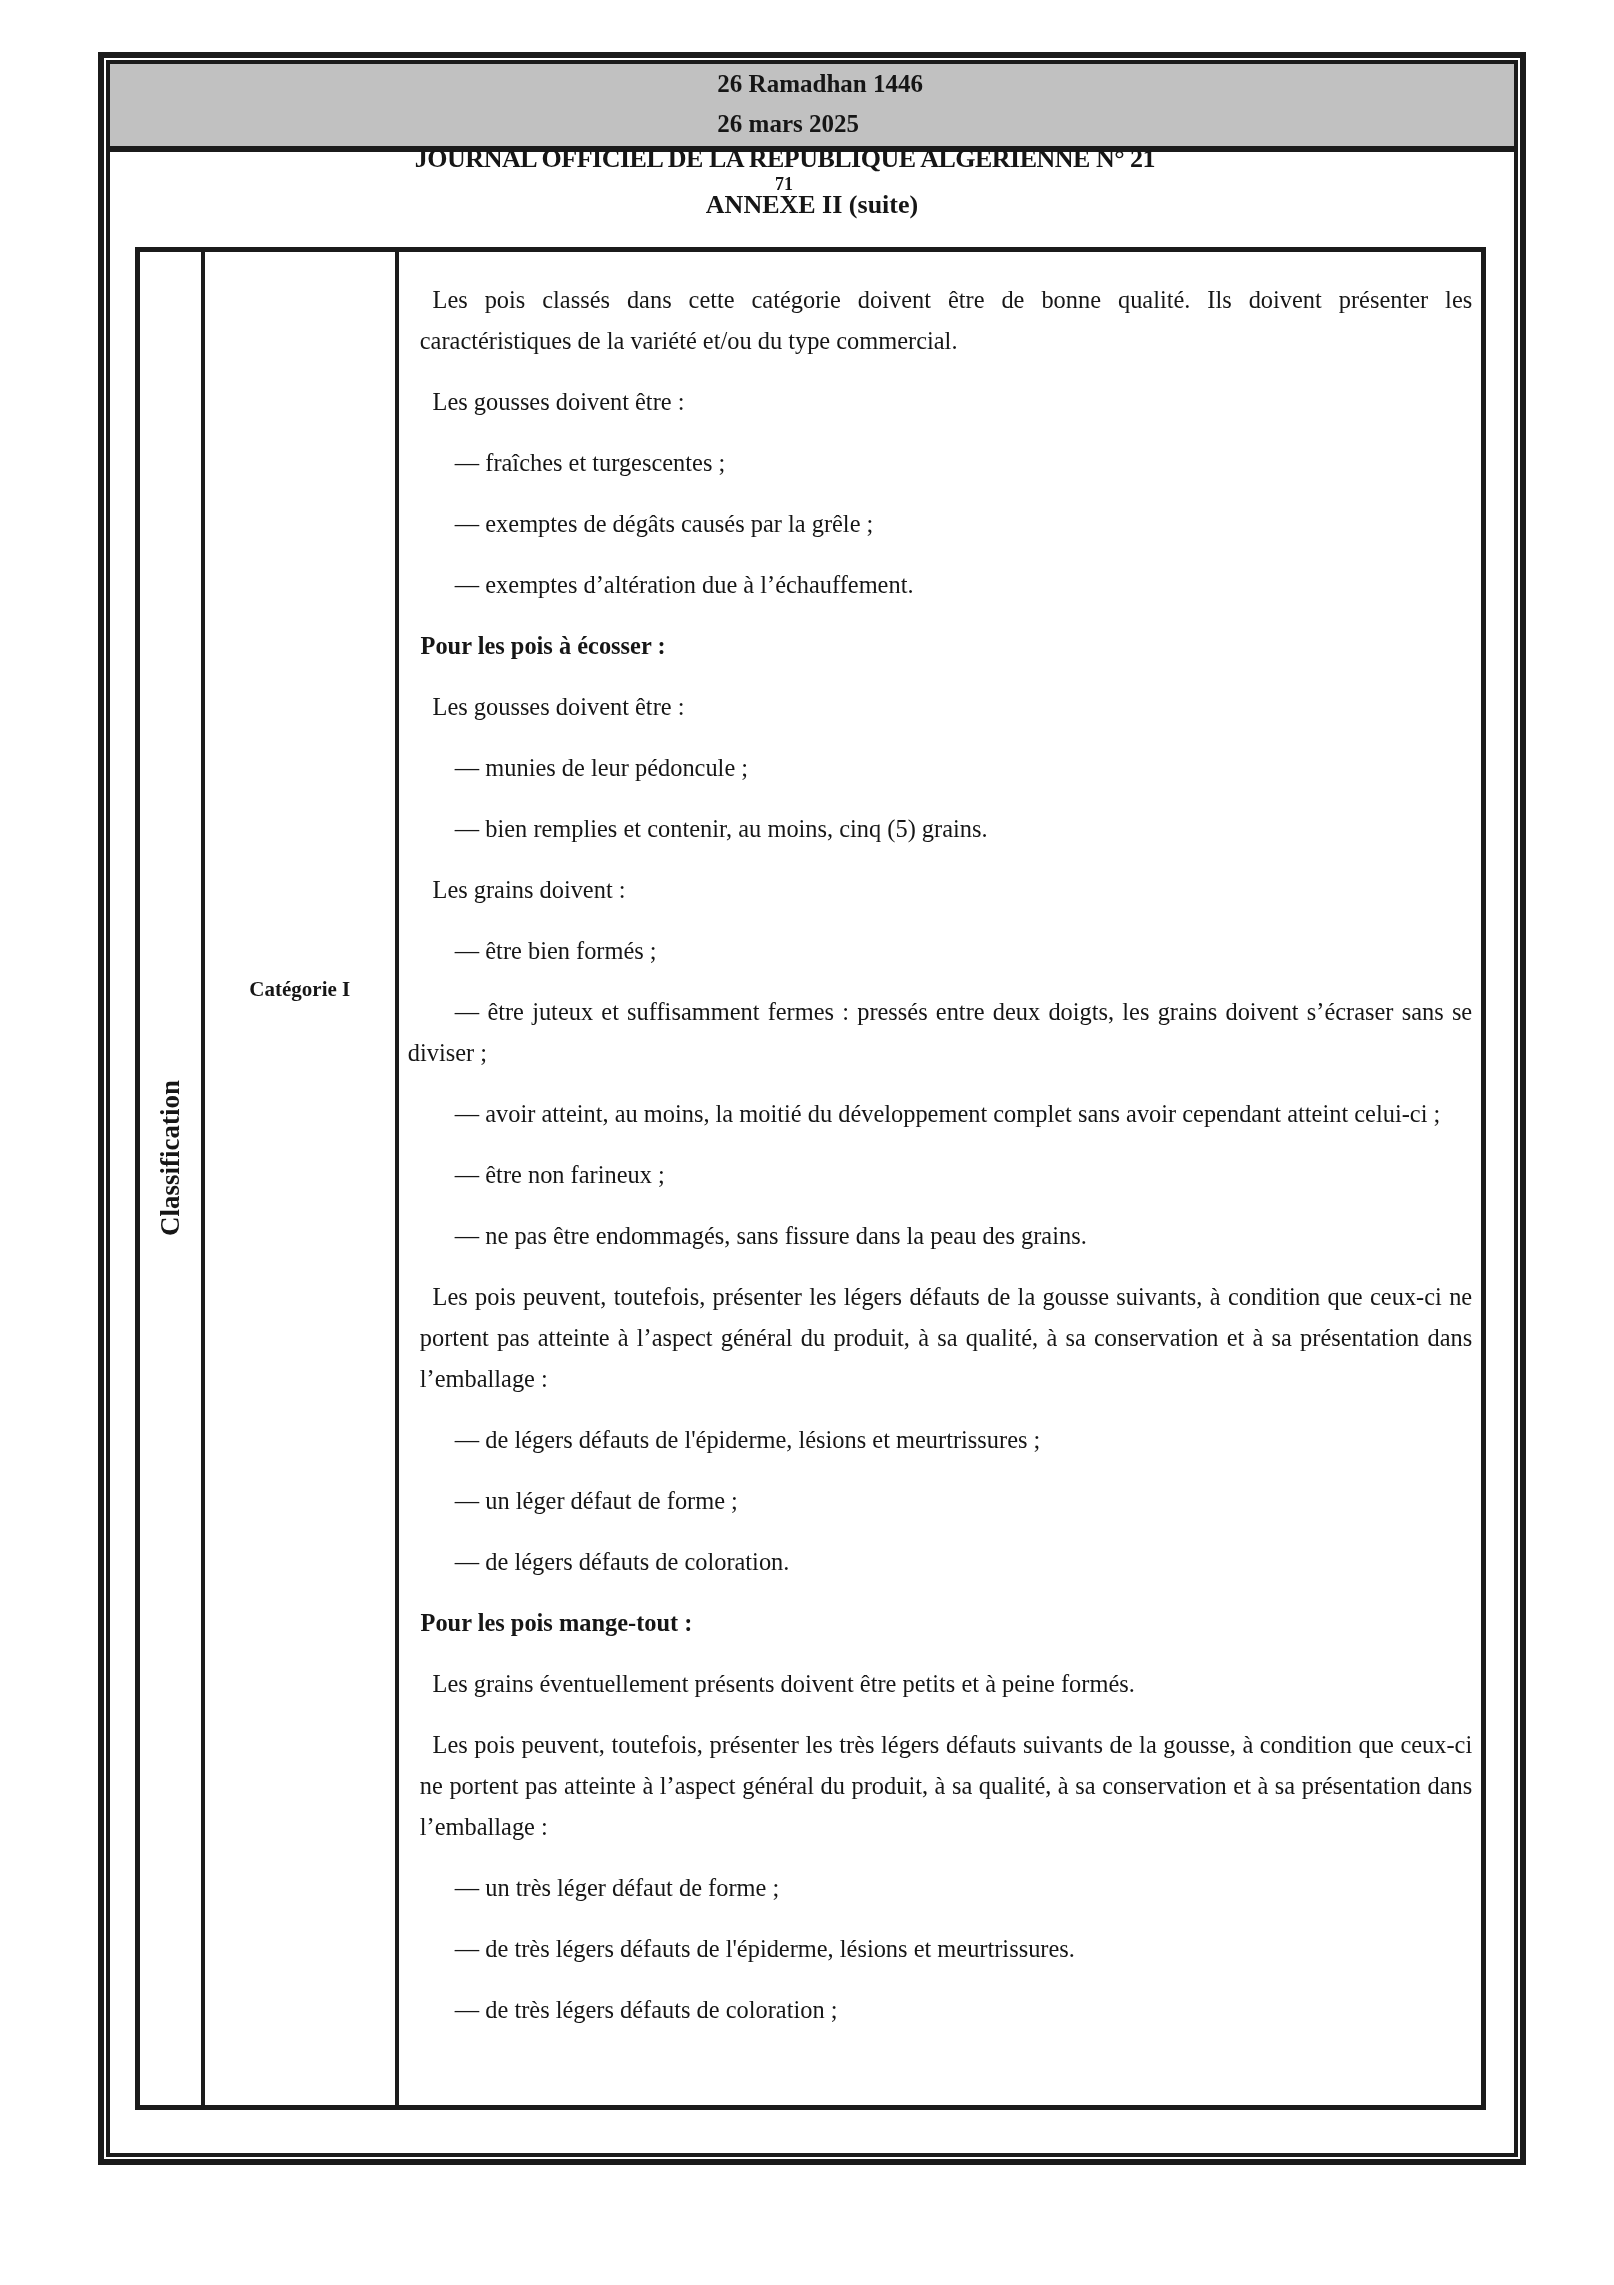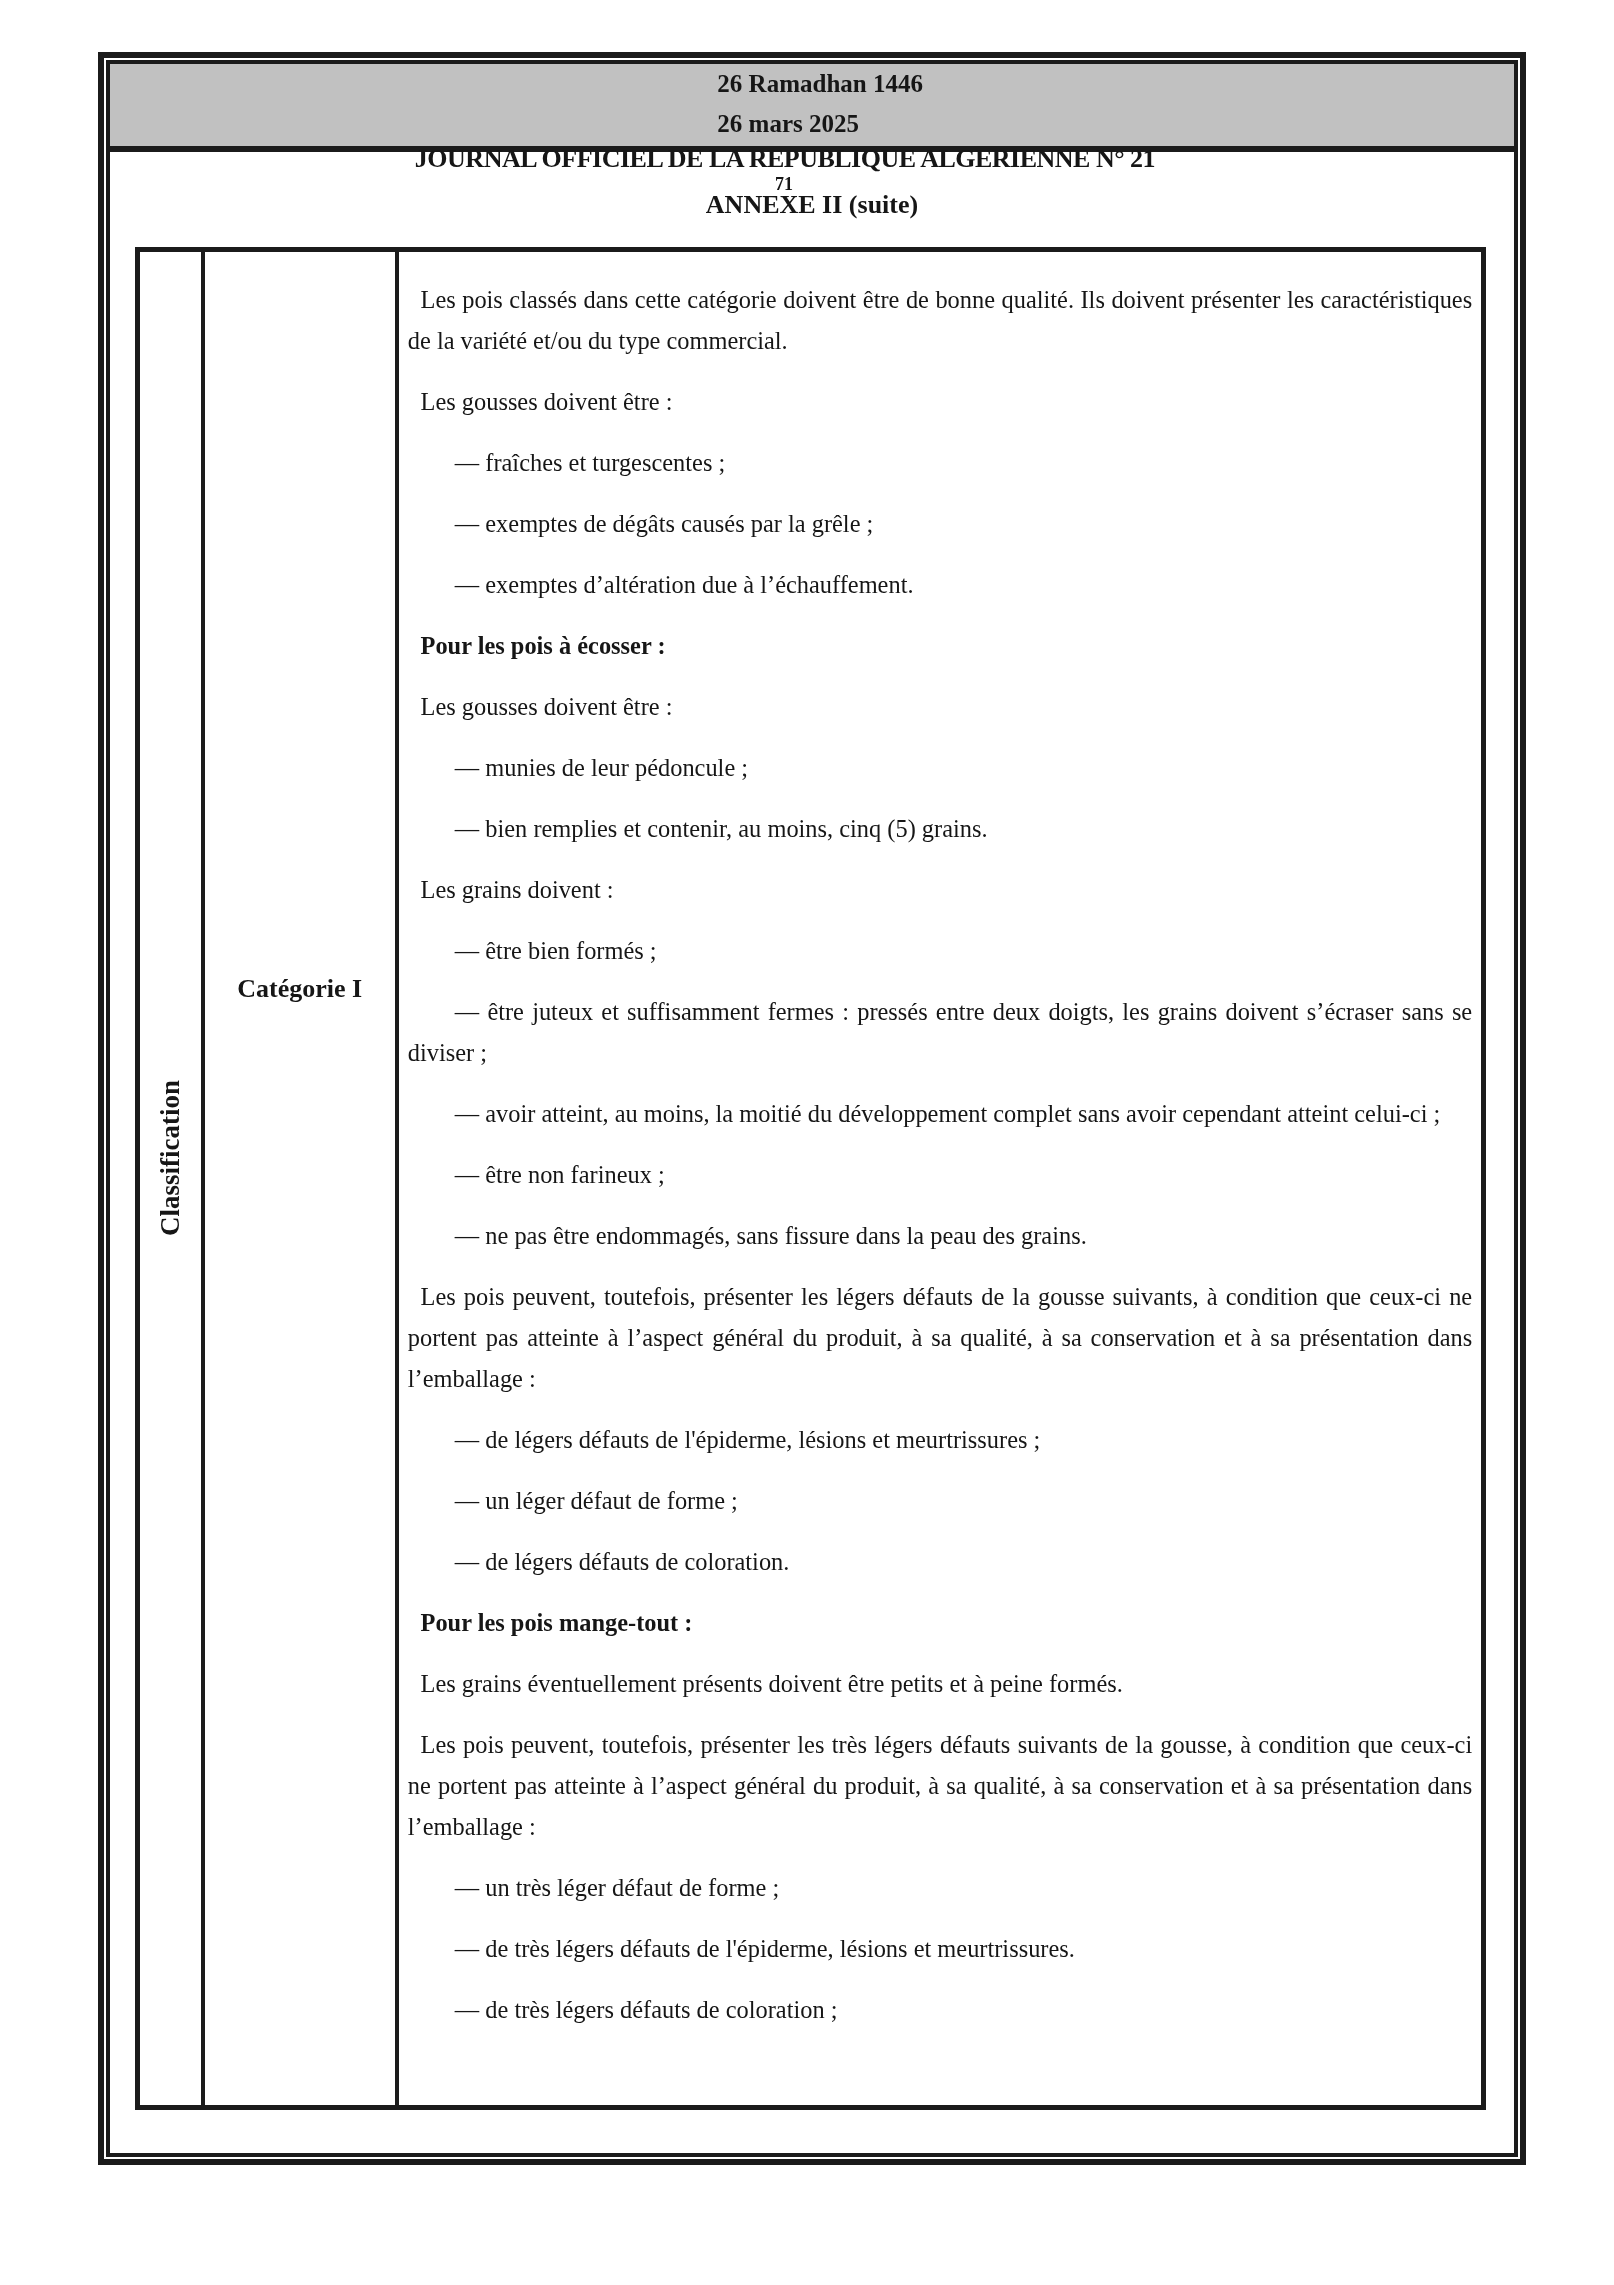--- a/index.html
+++ b/index.html
@@ -82,31 +82,31 @@
   .col-category {
     border-right: 4.5px solid #1b1b1b;
     position: relative;
   }
   .col-category .category-label {
     position: absolute;
     top: 39.8%; left: 50%;
     transform: translate(-50%, -50%);
     white-space: nowrap;
     font-weight: bold;
-    font-size: 26px;
+    font-size: 21px;
   }
   .col-body {
     padding: 7.2px 9px 0 9px;
     font-size: 24.4px;
     line-height: 41px;
     text-align: justify;
     overflow: hidden;
   }
   .col-body p { margin: 20px 0; }
-  .col-body p.para { text-indent: 12.7px; }
+  .col-body p.para { text-indent: 12.7px; margin-left: 12px; }
   .col-body p.head { text-indent: 12.7px; font-weight: bold; }
   .col-body p.dash { text-indent: 47px; }
 </style>
 </head>
 <body>
 
 <div class="page-frame">
   <div class="page-frame-inner">
 
     <div class="header-band">

